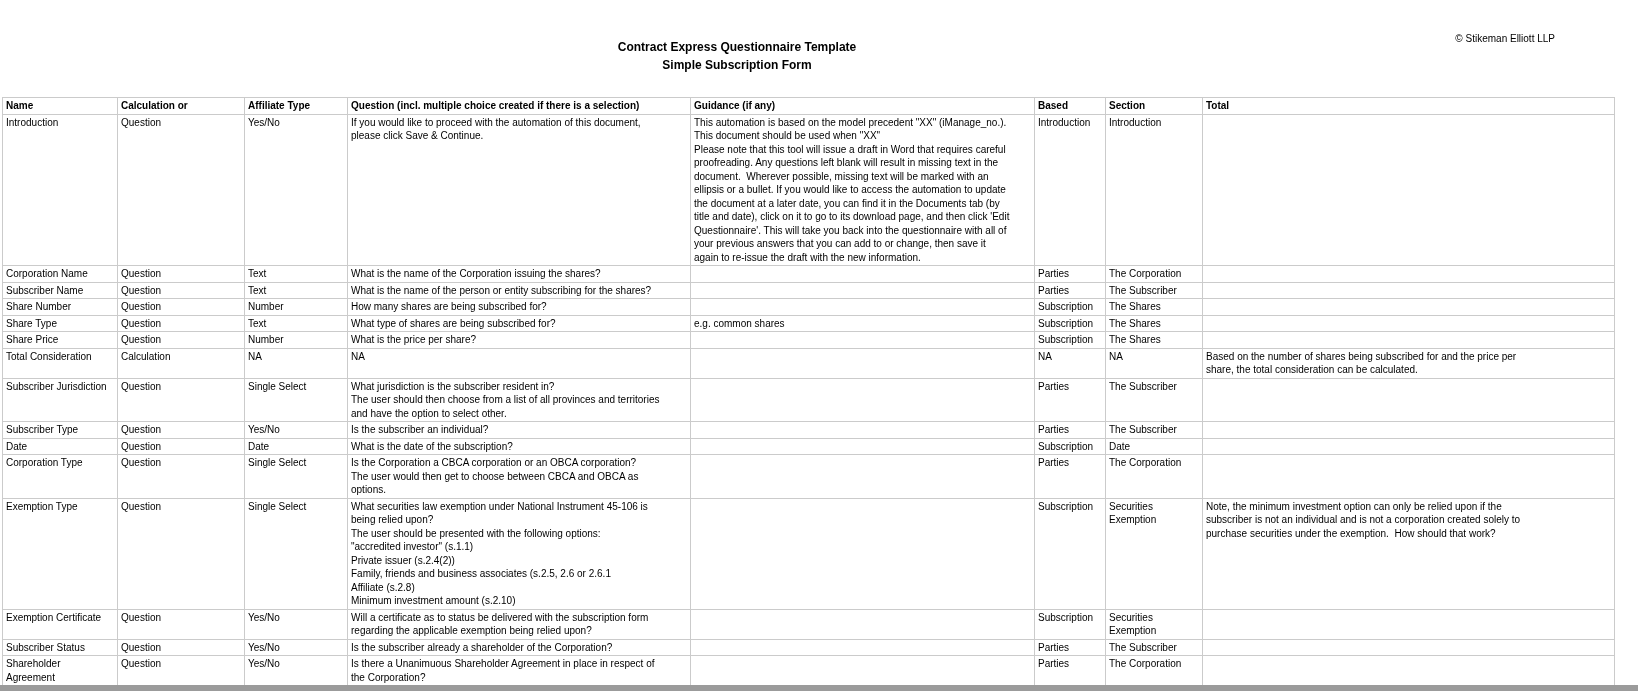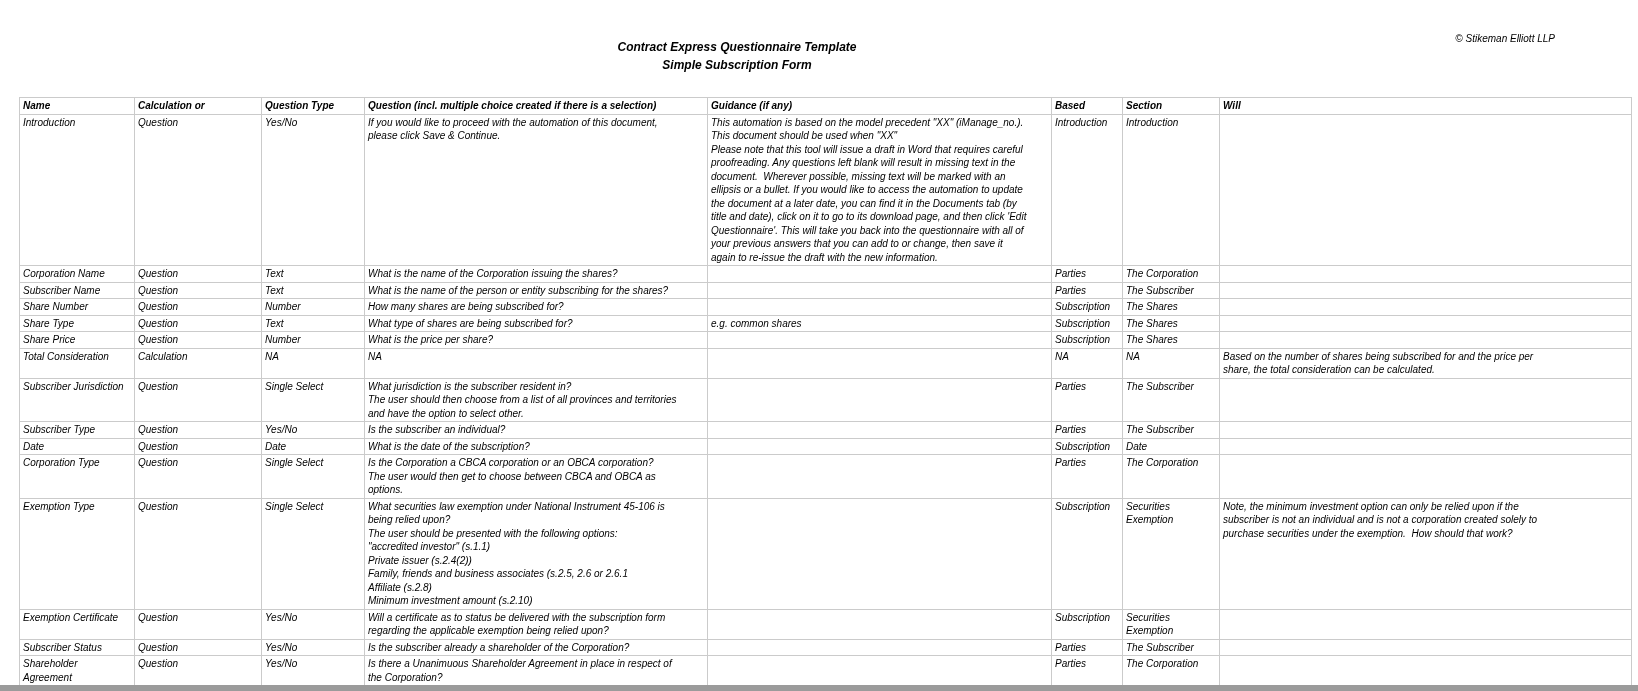--- a/index.html
+++ b/index.html
@@ -8,21 +8,20 @@
     background: #ffffff;
     font-family: "Liberation Sans", sans-serif;
     color: #000000;
   }
   .page {
     position: relative;
     width: 1638px;
     height: 691px;
     background: #ffffff;
     overflow: hidden;
-    font-style: italic;
   }
   .titlebar {
     position: relative;
     height: 97px;
   }
   .doc-title {
     position: absolute;
     top: 38px;
     left: 737px;
     transform: translateX(-50%);
@@ -37,21 +36,21 @@
     top: 32px;
     right: 83px;
     font-size: 10px;
     line-height: 14px;
     white-space: nowrap;
   }
   table.grid {
     border-collapse: collapse;
     table-layout: fixed;
     width: 1612px;
-    margin-left: 19px;
+    margin-left: 2px;
     font-size: 10px;
     line-height: 13.5px;
   }
   table.grid th, table.grid td {
     border: 1px solid #cbcbcb;
     vertical-align: top;
     text-align: left;
     padding: 1px 3px;
     white-space: pre-wrap;
     word-wrap: break-word;
@@ -94,26 +93,26 @@
       <col style="width:343px">
       <col style="width:344px">
       <col style="width:71px">
       <col style="width:97px">
       <col style="width:412px">
     </colgroup>
     <thead>
       <tr>
         <th>Name</th>
         <th>Calculation or</th>
-        <th>Question Type</th>
+        <th>Affiliate Type</th>
         <th>Question (incl. multiple choice created if there is a selection)</th>
         <th>Guidance (if any)</th>
         <th>Based</th>
         <th>Section</th>
-        <th>Will</th>
+        <th>Total</th>
       </tr>
     </thead>
     <tbody>
     <tr>
           <td>Introduction</td>
           <td>Question</td>
           <td>Yes/No</td>
           <td>If you would like to proceed with the automation of this document,
 please click Save &amp; Continue.</td>
           <td>This automation is based on the model precedent "XX" (iManage_no.).

